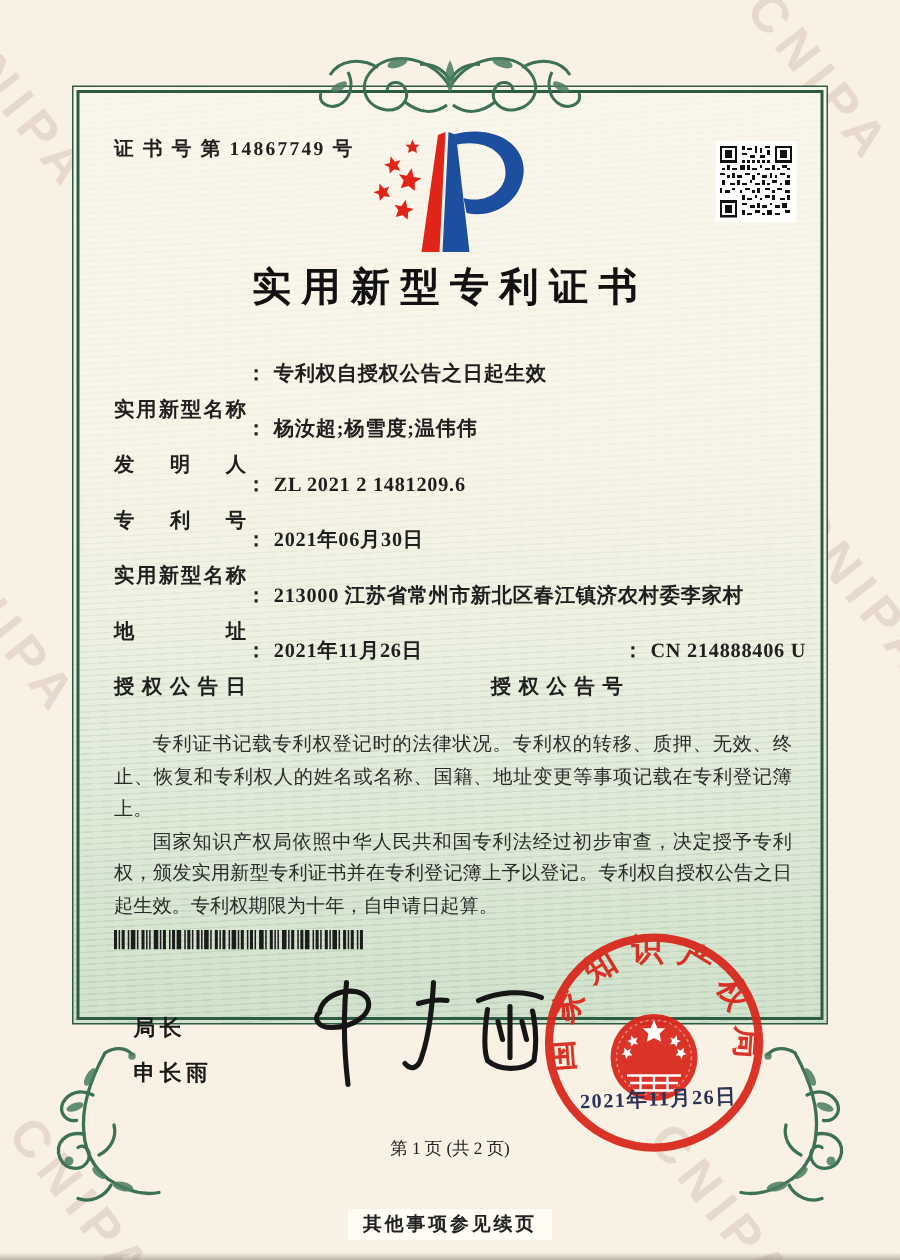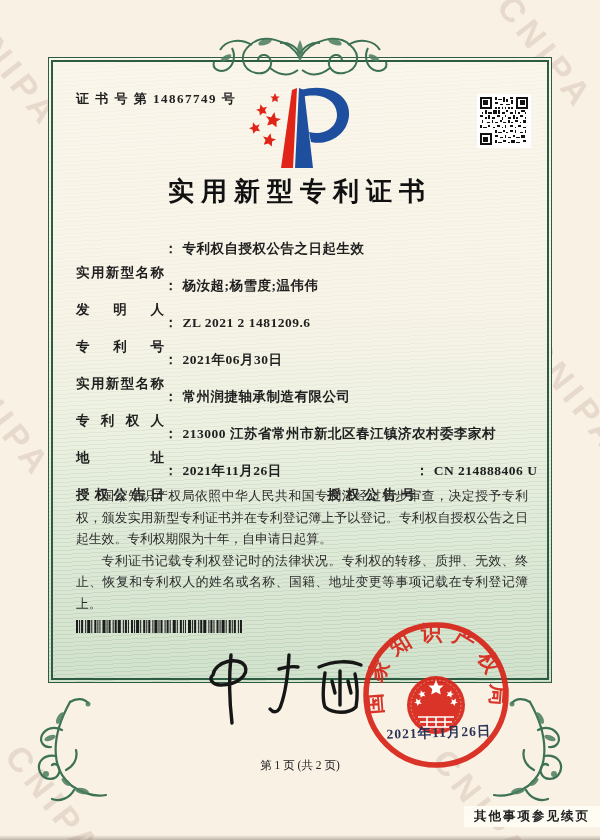--- a/index.html
+++ b/index.html
@@ -69,21 +69,21 @@
   .barcode { position:absolute; left:27px; top:562px; width:168px; height:13px; }
   .signer { position:absolute; left:40px; top:618px; font-family:"Liberation Sans","DejaVu Sans",sans-serif;
             font-size:14.5px; font-weight:700; letter-spacing:3px; color:#191919; }
   .signer div { margin-bottom:11px; }
   .signature { position:absolute; left:142px; top:585px; width:195px; height:88px; }
   .seal { position:absolute; left:312px; top:562px; width:150px; height:150px; opacity:0.93; }
   .seal-date { position:absolute; left:300px; top:666px; width:180px; text-align:center;
                font-size:13.5px; font-weight:700; letter-spacing:1px; color:#2c3156; transform:rotate(-2deg); }
   .page-footer { position:absolute; left:0; top:700px; width:100%; text-align:center; font-size:11.5px; color:#222; }
   
-  .note { position:absolute; left:0; top:806px; width:100%; text-align:right; z-index:3; }
+  .note { position:absolute; left:0; top:806px; width:100%; text-align:center; z-index:3; }
   .note span { display:inline-block; background:rgba(255,253,245,0.9); padding:2px 10px;
                font-size:12.5px; font-weight:600; letter-spacing:2px; color:#222; }
   .orn-top { position:absolute; left:170px; top:28px; width:260px; height:58px; z-index:4; pointer-events:none; }
   .orn-bl { position:absolute; left:26px; top:694px; width:84px; height:118px; z-index:4; pointer-events:none; }
   .orn-br { position:absolute; left:490px; top:694px; width:84px; height:118px; z-index:4; transform:scaleX(-1); pointer-events:none; }
   .edge-bottom { position:absolute; left:0; bottom:0; width:100%; height:5px;
                  background:linear-gradient(180deg, rgba(0,0,0,0) 0%, rgba(120,112,98,0.45) 100%); }
 </style>
 </head>
 <body>
@@ -154,40 +154,41 @@
       <div class="field-row">
         <span class="flabel">发明人</span><span class="fcolon">：</span><span class="fvalue">杨汝超;杨雪度;温伟伟</span>
       </div>
       <div class="field-row">
         <span class="flabel">专利号</span><span class="fcolon">：</span><span class="fvalue">ZL 2021 2 1481209.6</span>
       </div>
       <div class="field-row">
         <span class="flabel">实用新型名称</span><span class="fcolon">：</span><span class="fvalue">2021年06月30日</span>
       </div>
       <div class="field-row">
-        <span class="flabel">专利权人</span><span class="fcolon">：</span><span class="fvalue">常州润捷轴承制造有限公司</span>
-      </div>
-      <div class="field-row">
         <span class="flabel">地址</span><span class="fcolon">：</span><span class="fvalue">213000 江苏省常州市新北区春江镇济农村委李家村</span>
       </div>
       <div class="field-row">
         <span><span class="flabel">授权公告日</span><span class="fcolon">：</span><span class="fvalue">2021年11月26日</span></span>
         <span class="grant-group2"><span class="flabel">授权公告号</span><span class="fcolon">：</span><span class="fvalue">CN 214888406 U</span></span>
       </div>
     </div>
 
     <div class="paras">
+      <p>专利证书记载专利权登记时的法律状况。专利权的转移、质押、无效、终止、恢复和专利权人的姓名或名称、国籍、地址变更等事项记载在专利登记簿上。</p>
       <p>国家知识产权局依照中华人民共和国专利法经过初步审查，决定授予专利权，颁发实用新型专利证书并在专利登记簿上予以登记。专利权自授权公告之日起生效。专利权期限为十年，自申请日起算。</p>
-      <p>专利证书记载专利权登记时的法律状况。专利权的转移、质押、无效、终止、恢复和专利权人的姓名或名称、国籍、地址变更等事项记载在专利登记簿上。</p>
     </div>
 
     <svg class="barcode" viewBox="0 0 165 13" preserveAspectRatio="none">
       <path fill="#1c1c1c" d="M0 0h2v13H0z M3 0h1v13H3z M5 0h2v13H5z M9 0h1v13H9z M11 0h3v13h-3z M15 0h1v13h-1z M18 0h2v13h-2z M21 0h1v13h-1z M23 0h1v13h-1z M26 0h3v13h-3z M30 0h1v13h-1z M32 0h2v13h-2z M36 0h1v13h-1z M38 0h2v13h-2z M41 0h3v13h-3z M46 0h1v13h-1z M48 0h2v13h-2z M51 0h1v13h-1z M54 0h2v13h-2z M57 0h1v13h-1z M59 0h3v13h-3z M63 0h1v13h-1z M66 0h2v13h-2z M69 0h1v13h-1z M71 0h2v13h-2z M75 0h1v13h-1z M77 0h3v13h-3z M81 0h1v13h-1z M83 0h2v13h-2z M87 0h1v13h-1z M89 0h2v13h-2z M92 0h1v13h-1z M95 0h3v13h-3z M99 0h1v13h-1z M102 0h2v13h-2z M105 0h1v13h-1z M107 0h1v13h-1z M110 0h3v13h-3z M114 0h1v13h-1z M116 0h2v13h-2z M120 0h1v13h-1z M122 0h2v13h-2z M125 0h3v13h-3z M130 0h1v13h-1z M132 0h2v13h-2z M135 0h1v13h-1z M138 0h2v13h-2z M141 0h1v13h-1z M143 0h3v13h-3z M147 0h1v13h-1z M150 0h2v13h-2z M153 0h1v13h-1z M155 0h2v13h-2z M159 0h1v13h-1z M161 0h2v13h-2z"></path>
     </svg>
 
+    <div class="signer">
+      <div>局长</div>
+      <div>申长雨</div>
+    </div>
 
     <svg class="signature" viewBox="0 0 195 88">
       <g fill="none" stroke="#161616" stroke-width="3.4" stroke-linecap="round" stroke-linejoin="round">
         <path d="M40 12 C38 32 38 55 41 80"></path>
         <path d="M22 32 C24 18 48 13 54 23 C58 32 46 42 30 42 C20 42 18 35 22 32"></path>
         <path d="M88 26 C95 24 101 23 107 24"></path>
         <path d="M98 12 C97 30 95 48 90 62 C88 69 83 71 79 66"></path>
         <path d="M128 24 C142 18 158 17 170 22"></path>
         <path d="M134 30 C132 44 131 56 134 64 C142 71 158 71 165 64 C167 52 166 40 164 31"></path>
         <path d="M149 28 L149 62"></path>

